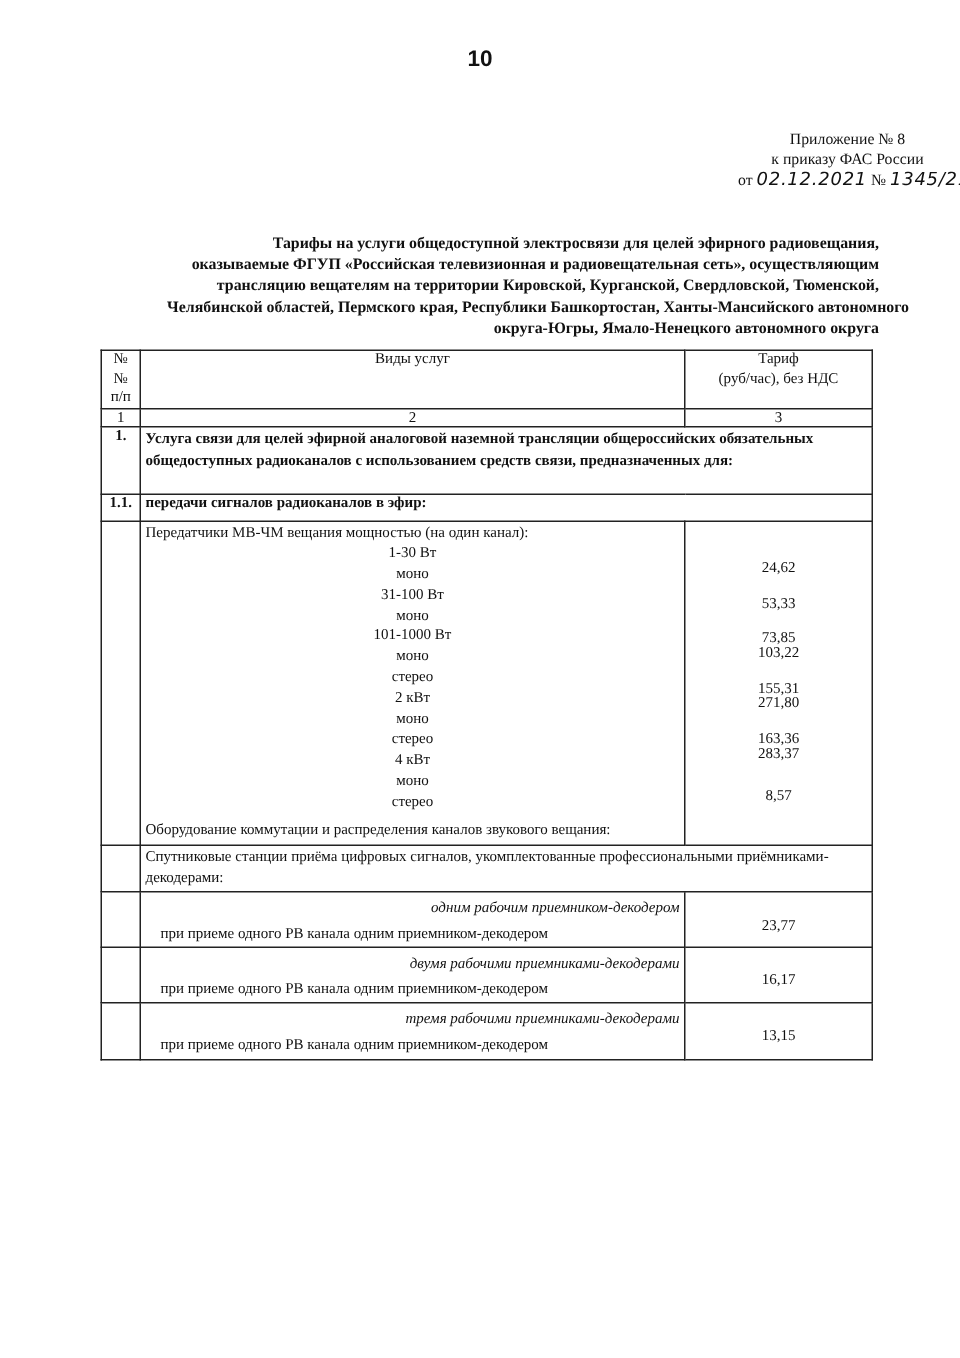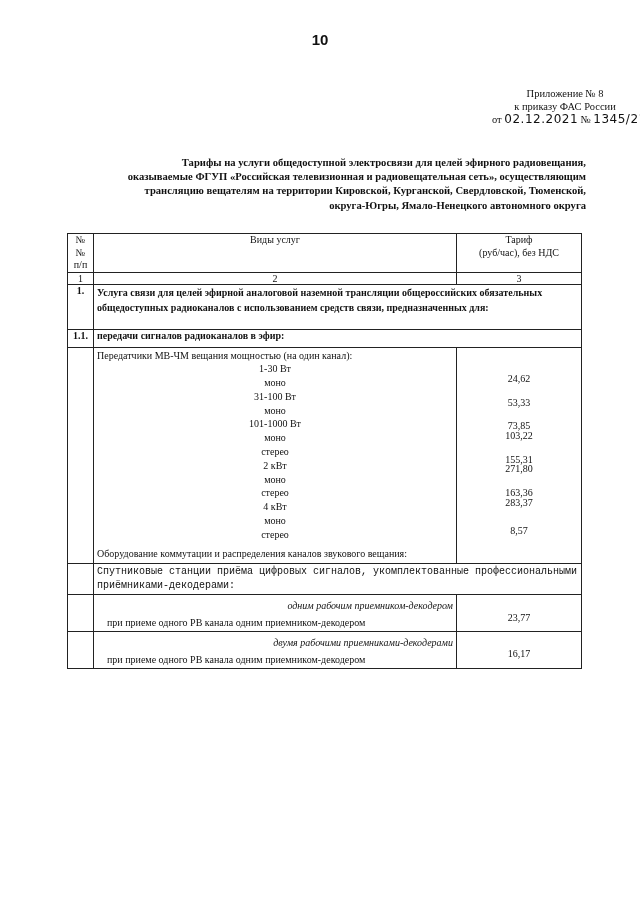--- a/index.html
+++ b/index.html
@@ -4,21 +4,21 @@
 <style>
   html, body { margin: 0; padding: 0; background: #ffffff; }
   body {
     width: 640px; height: 905px; position: relative; overflow: hidden;
     font-family: "Liberation Serif", "DejaVu Serif", serif;
     color: #111;
   }
   .page-num { position: absolute; top: 31px; left: 0; width: 640px; text-align: center; font-size: 15px; font-weight: bold; font-family: "Liberation Sans", sans-serif; }
   .appendix { position: absolute; top: 87px; left: 480px; width: 170px; font-size: 10.5px; line-height: 13px; text-align: center; }
   .appendix .line3 { text-align: left; padding-left: 12px; }
-  .hand { font-family: "DejaVu Sans", sans-serif; font-size: 12px; letter-spacing: 0.5px; }
+  .hand { font-family: "DejaVu Sans", sans-serif; font-style: italic; font-size: 12px; letter-spacing: 0.5px; }
   .title { position: absolute; top: 156px; left: 56px; width: 530px; text-align: right; font-weight: bold; font-size: 10.6px; line-height: 14.2px; }
   table.tariffs {
     position: absolute; top: 233px; left: 67px; width: 515px;
     border-collapse: collapse; font-size: 10px;
   }
   table.tariffs td { border: 1px solid #222; vertical-align: top; padding: 0 3px; }
   .c1 { width: 19px; text-align: center; }
   .c3 { width: 118px; text-align: center; }
   .hdr td { vertical-align: top; line-height: 12.5px; padding-top: 2px; padding-bottom: 1px; }
   .colnum td { text-align: center; line-height: 11px; }
@@ -47,20 +47,21 @@
     <span class="hand">02.12.2021</span>
     <span>№</span>
     <span class="hand">1345/21</span>
   </div>
 </div>
 
 <div class="title">
   <div>Тарифы на услуги общедоступной электросвязи для целей эфирного радиовещания,</div>
   <div>оказываемые ФГУП «Российская телевизионная и радиовещательная сеть», осуществляющим</div>
   <div>трансляцию вещателям на территории  Кировской, Курганской, Свердловской, Тюменской,</div>
+  <div style="margin-left:-20px;margin-right:-20px;">Челябинской областей, Пермского края, Республики Башкортостан, Ханты-Мансийского автономного</div>
   <div>округа-Югры, Ямало-Ненецкого автономного округа</div>
 </div>
 
 <table class="tariffs">
   <tbody>
       <tr class="hdr">
     <td class="c1">
       <div>№№</div>
       <div>п/п</div>
     </td>
@@ -115,32 +116,40 @@
       <div style="margin-top:-4px;">155,31</div>
       <div style="margin-top:-4px;">271,80</div>
       <div>&nbsp;</div>
       <div style="margin-top:-4px;">163,36</div>
       <div style="margin-top:-4px;">283,37</div>
       <div style="margin-top:14px;">8,57</div>
     </td>
   </tr>
   <tr>
     <td class="c1"></td>
-    <td colspan="2" style="line-height:14px;padding-top:1px;padding-bottom:1px;font-family:Liberation Mono, monospace;">Спутниковые станции  приёма цифровых сигналов, укомплектованные профессиональными приёмниками-декодерами:</td>
+    <td colspan="2" style="line-height:14px;padding-top:1px;padding-bottom:1px;">Спутниковые станции  приёма цифровых сигналов, укомплектованные профессиональными приёмниками-декодерами:</td>
   </tr>
   <tr>
     <td class="c1"></td>
     <td style="line-height:17px;padding-top:2px;">
       <div class="italic">одним рабочим приемником-декодером</div>
       <div class="indent">при приеме одного РВ канала одним приемником-декодером</div>
     </td>
     <td class="c3" style="vertical-align:middle;padding-top:8px;">23,77</td>
   </tr>
   <tr>
     <td class="c1"></td>
     <td style="line-height:17px;padding-top:2px;">
       <div class="italic">двумя рабочими приемниками-декодерами</div>
       <div class="indent">при приеме одного РВ канала одним приемником-декодером</div>
     </td>
     <td class="c3" style="vertical-align:middle;padding-top:6px;">16,17</td>
   </tr>
+  <tr>
+    <td class="c1"></td>
+    <td style="line-height:17px;padding-top:2px;padding-bottom:1px;">
+      <div class="italic">тремя рабочими приемниками-декодерами</div>
+      <div class="indent">при приеме одного РВ канала одним приемником-декодером</div>
+    </td>
+    <td class="c3" style="vertical-align:middle;padding-top:6px;">13,15</td>
+  </tr>
 </tbody>
   </table>
 
 </body></html>

